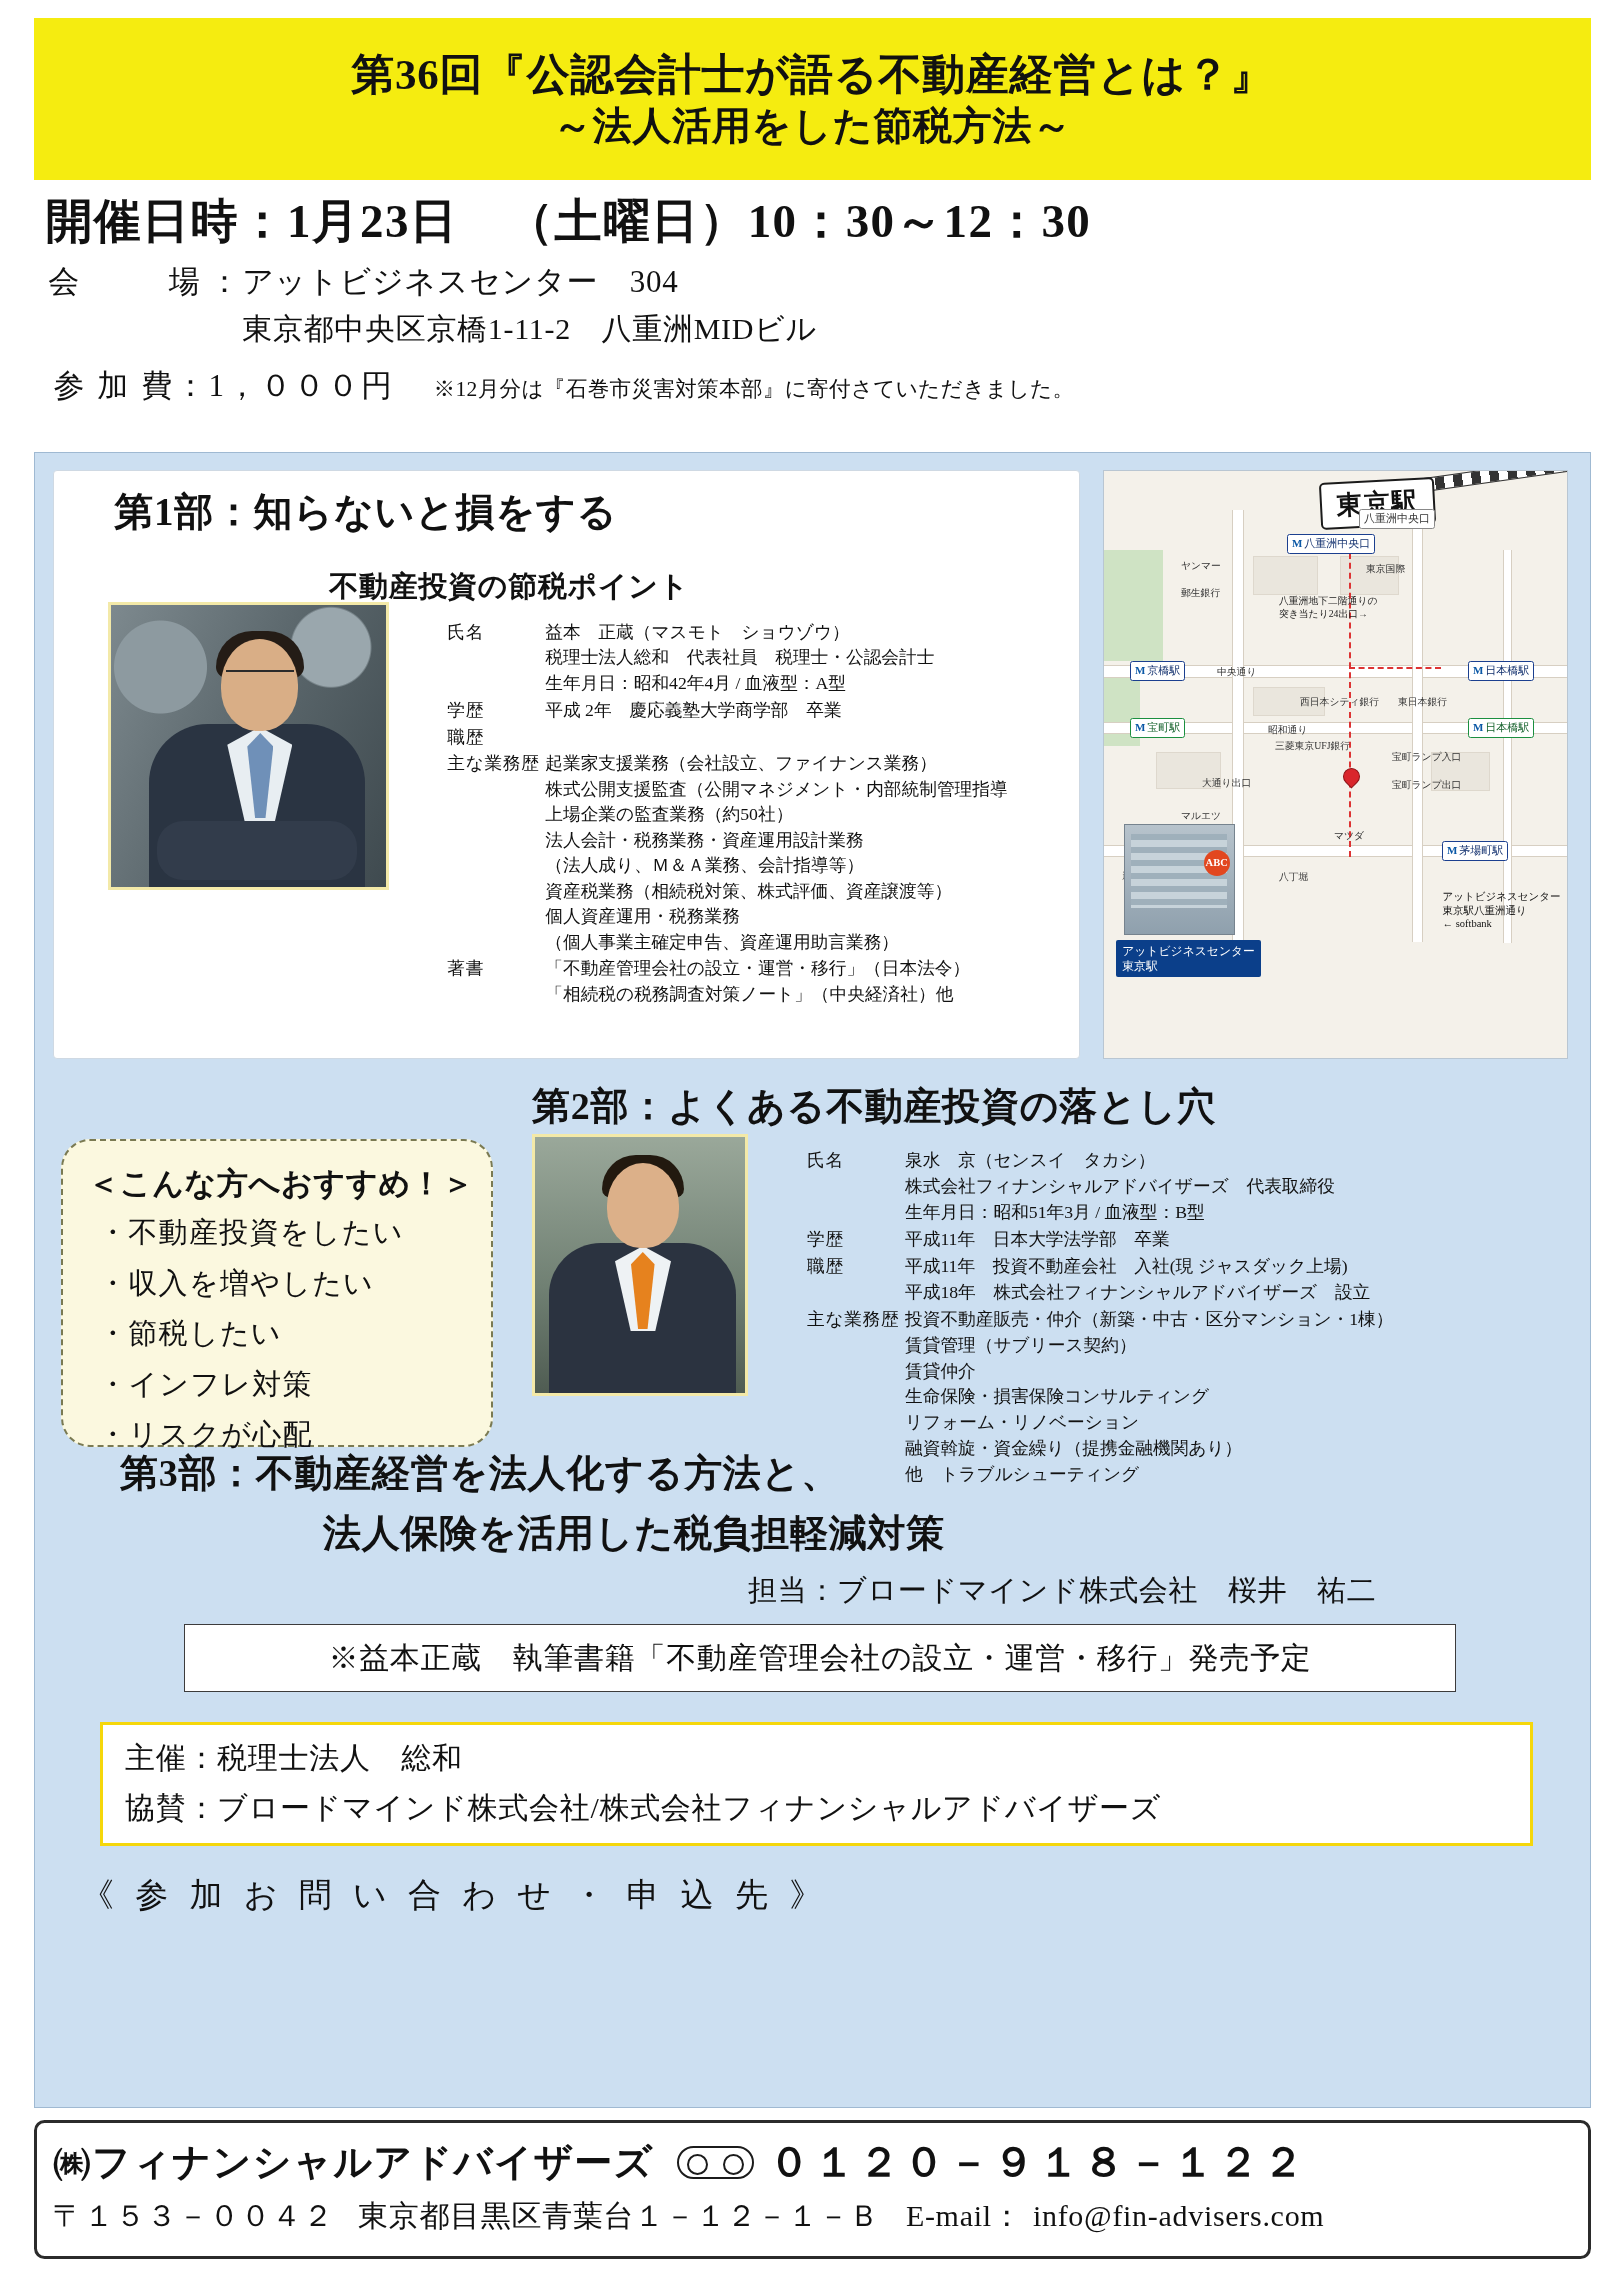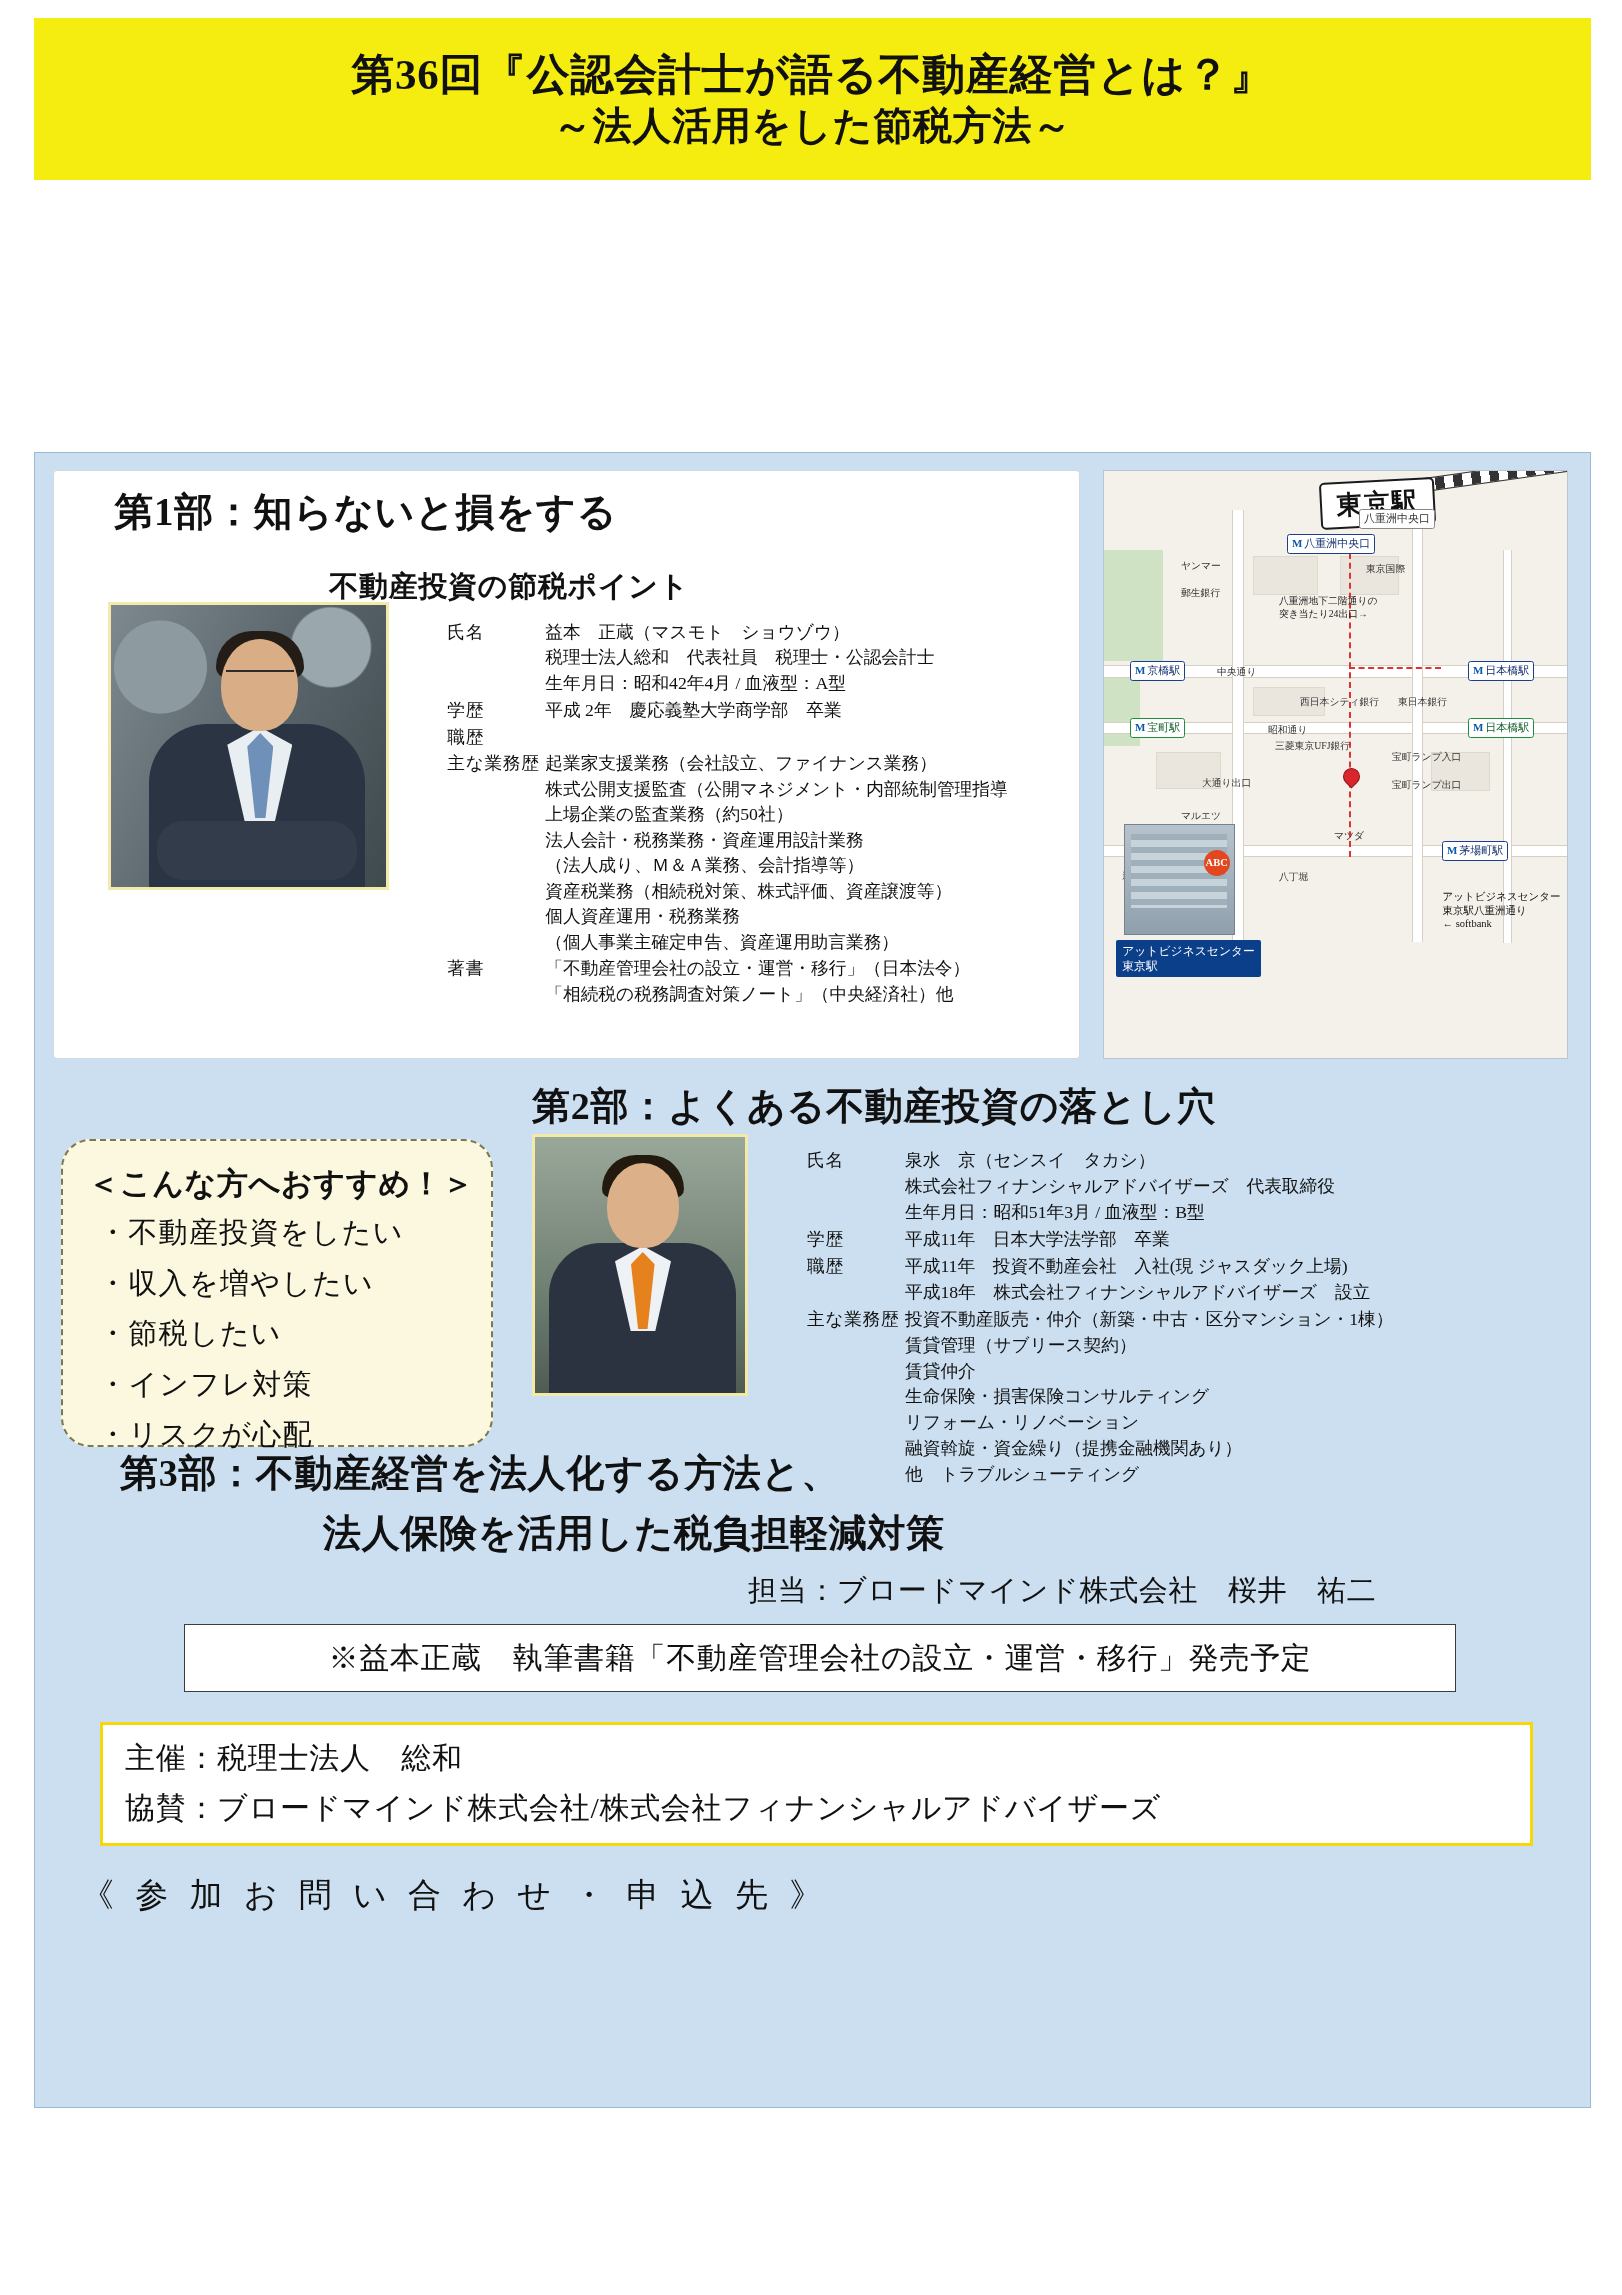--- a/index.html
+++ b/index.html
@@ -415,20 +415,34 @@
 </head>
 <body>
 
 <div class="page">
 
   <div class="banner">
     <div class="line1">第36回『公認会計士が語る不動産経営とは？』</div>
     <div class="line2">～法人活用をした節税方法～</div>
   </div>
 
+  <div class="info">
+    <div class="datetime">開催日時：1月23日　（土曜日）10：30～12：30</div>
+    <div class="venue-row">
+      <div class="venue-label">会　　場：</div>
+      <div class="venue-lines">
+        <div class="venue-line1">アットビジネスセンター　304</div>
+        <div class="venue-line2">東京都中央区京橋1-11-2　八重洲MIDビル</div>
+      </div>
+    </div>
+    <div class="fee-row">
+      <div class="fee-main">参 加 費：1，０００円</div>
+      <div class="fee-note">※12月分は『石巻市災害対策本部』に寄付さていただきました。</div>
+    </div>
+  </div>
 
   <div class="body-panel">
 
     <div class="panel1">
       <div class="t1">第1部：知らないと損をする</div>
       <div class="t2">不動産投資の節税ポイント</div>
 
       <div class="photo1">
         <div class="bg-blur"></div>
         <div class="suit"></div>
@@ -612,15 +626,28 @@
     </div>
 
     <div class="sponsorbox">
       <div class="l1">主催：税理士法人　総和</div>
       <div class="l2">協賛：ブロードマインド株式会社/株式会社フィナンシャルアドバイザーズ</div>
     </div>
 
     <div class="contact-head">《 参 加 お 問 い 合 わ せ ・ 申 込 先 》</div>
   </div>
 
+  <div class="contactbar">
+    <div class="cb-line1">
+      <span class="cb-company">㈱フィナンシャルアドバイザーズ</span>
+      <span class="freedial"></span>
+      <span class="cb-phone">０１２０－９１８－１２２</span>
+    </div>
+    <div class="cb-line2">
+      <span class="cb-zip">〒１５３－００４２</span>
+      <span class="cb-addr">東京都目黒区青葉台１－１２－１－Ｂ</span>
+      <span class="cb-email-label">E-mail：</span>
+      <span class="cb-email">info@fin-advisers.com</span>
+    </div>
+  </div>
 
 </div>
 
 
 </body></html>

